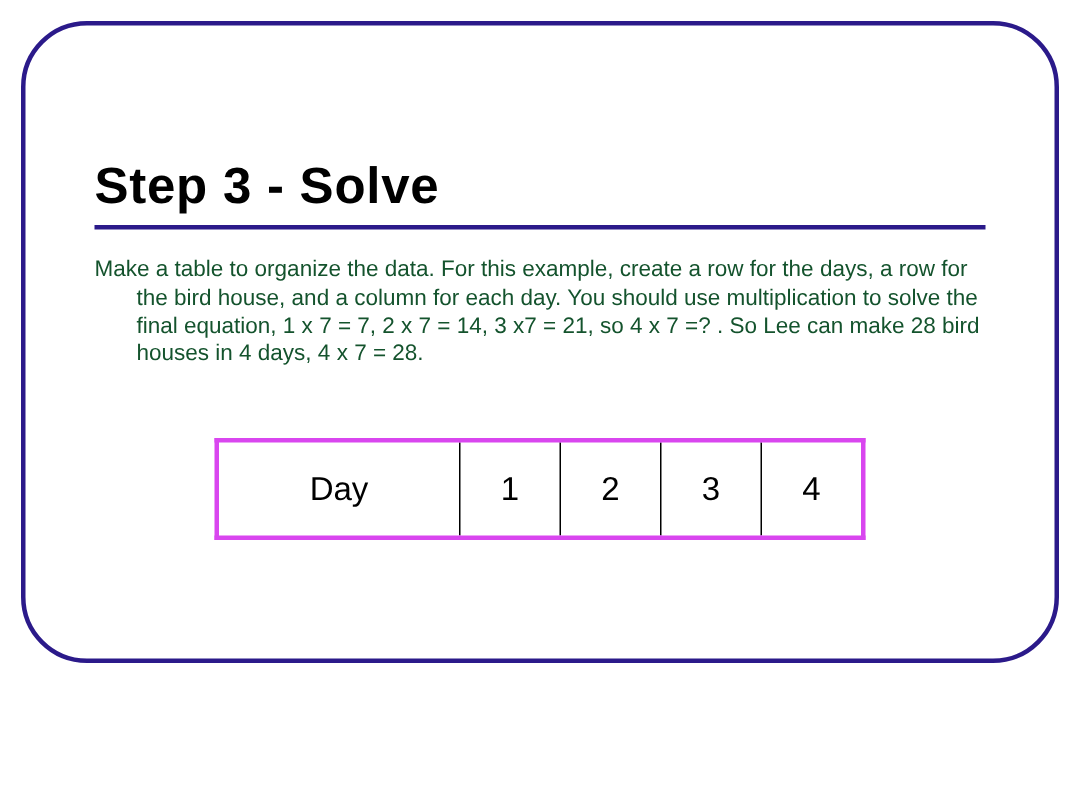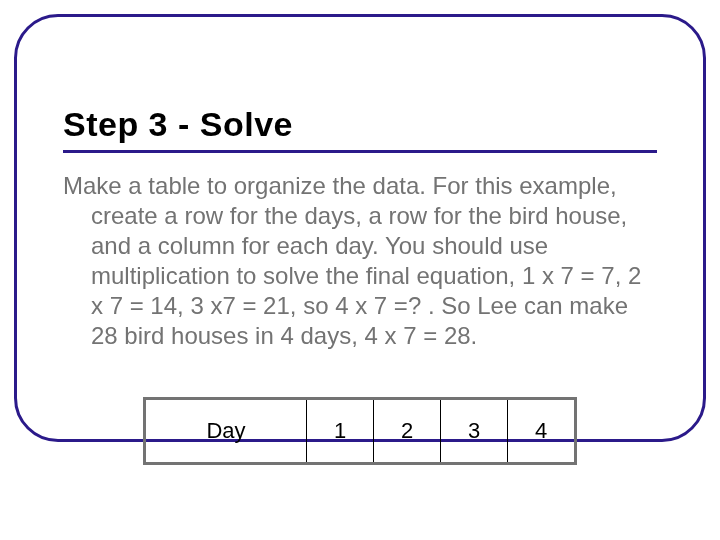--- a/index.html
+++ b/index.html
@@ -34,40 +34,40 @@
     color: #000;
     margin: 0 0 6px 0;
     letter-spacing: 0.5px;
   }
   .title-rule {
     border: none;
     border-top: 3px solid #2b1a8a;
     margin: 0 0 18px 0;
   }
   .body-text {
-    font-size: 24px;
+    font-size: 15px;
     line-height: 1.25;
-    color: #737373;
+    color: #14532d;
     margin: 0;
     padding-left: 0;
     text-indent: 0;
   }
   .body-text .hang {
     display: block;
     padding-left: 28px;
     text-indent: -28px;
   }
   .table-wrap {
     margin-top: 46px;
     display: flex;
     justify-content: center;
   }
   table.data {
     border-collapse: collapse;
-    border: 3px solid #737373;
+    border: 3px solid #d946ef;
   }
   table.data td {
     border: 1.5px solid #000;
     font-size: 22px;
     color: #000;
     text-align: center;
     height: 62px;
     vertical-align: middle;
     padding: 0 10px;
   }

